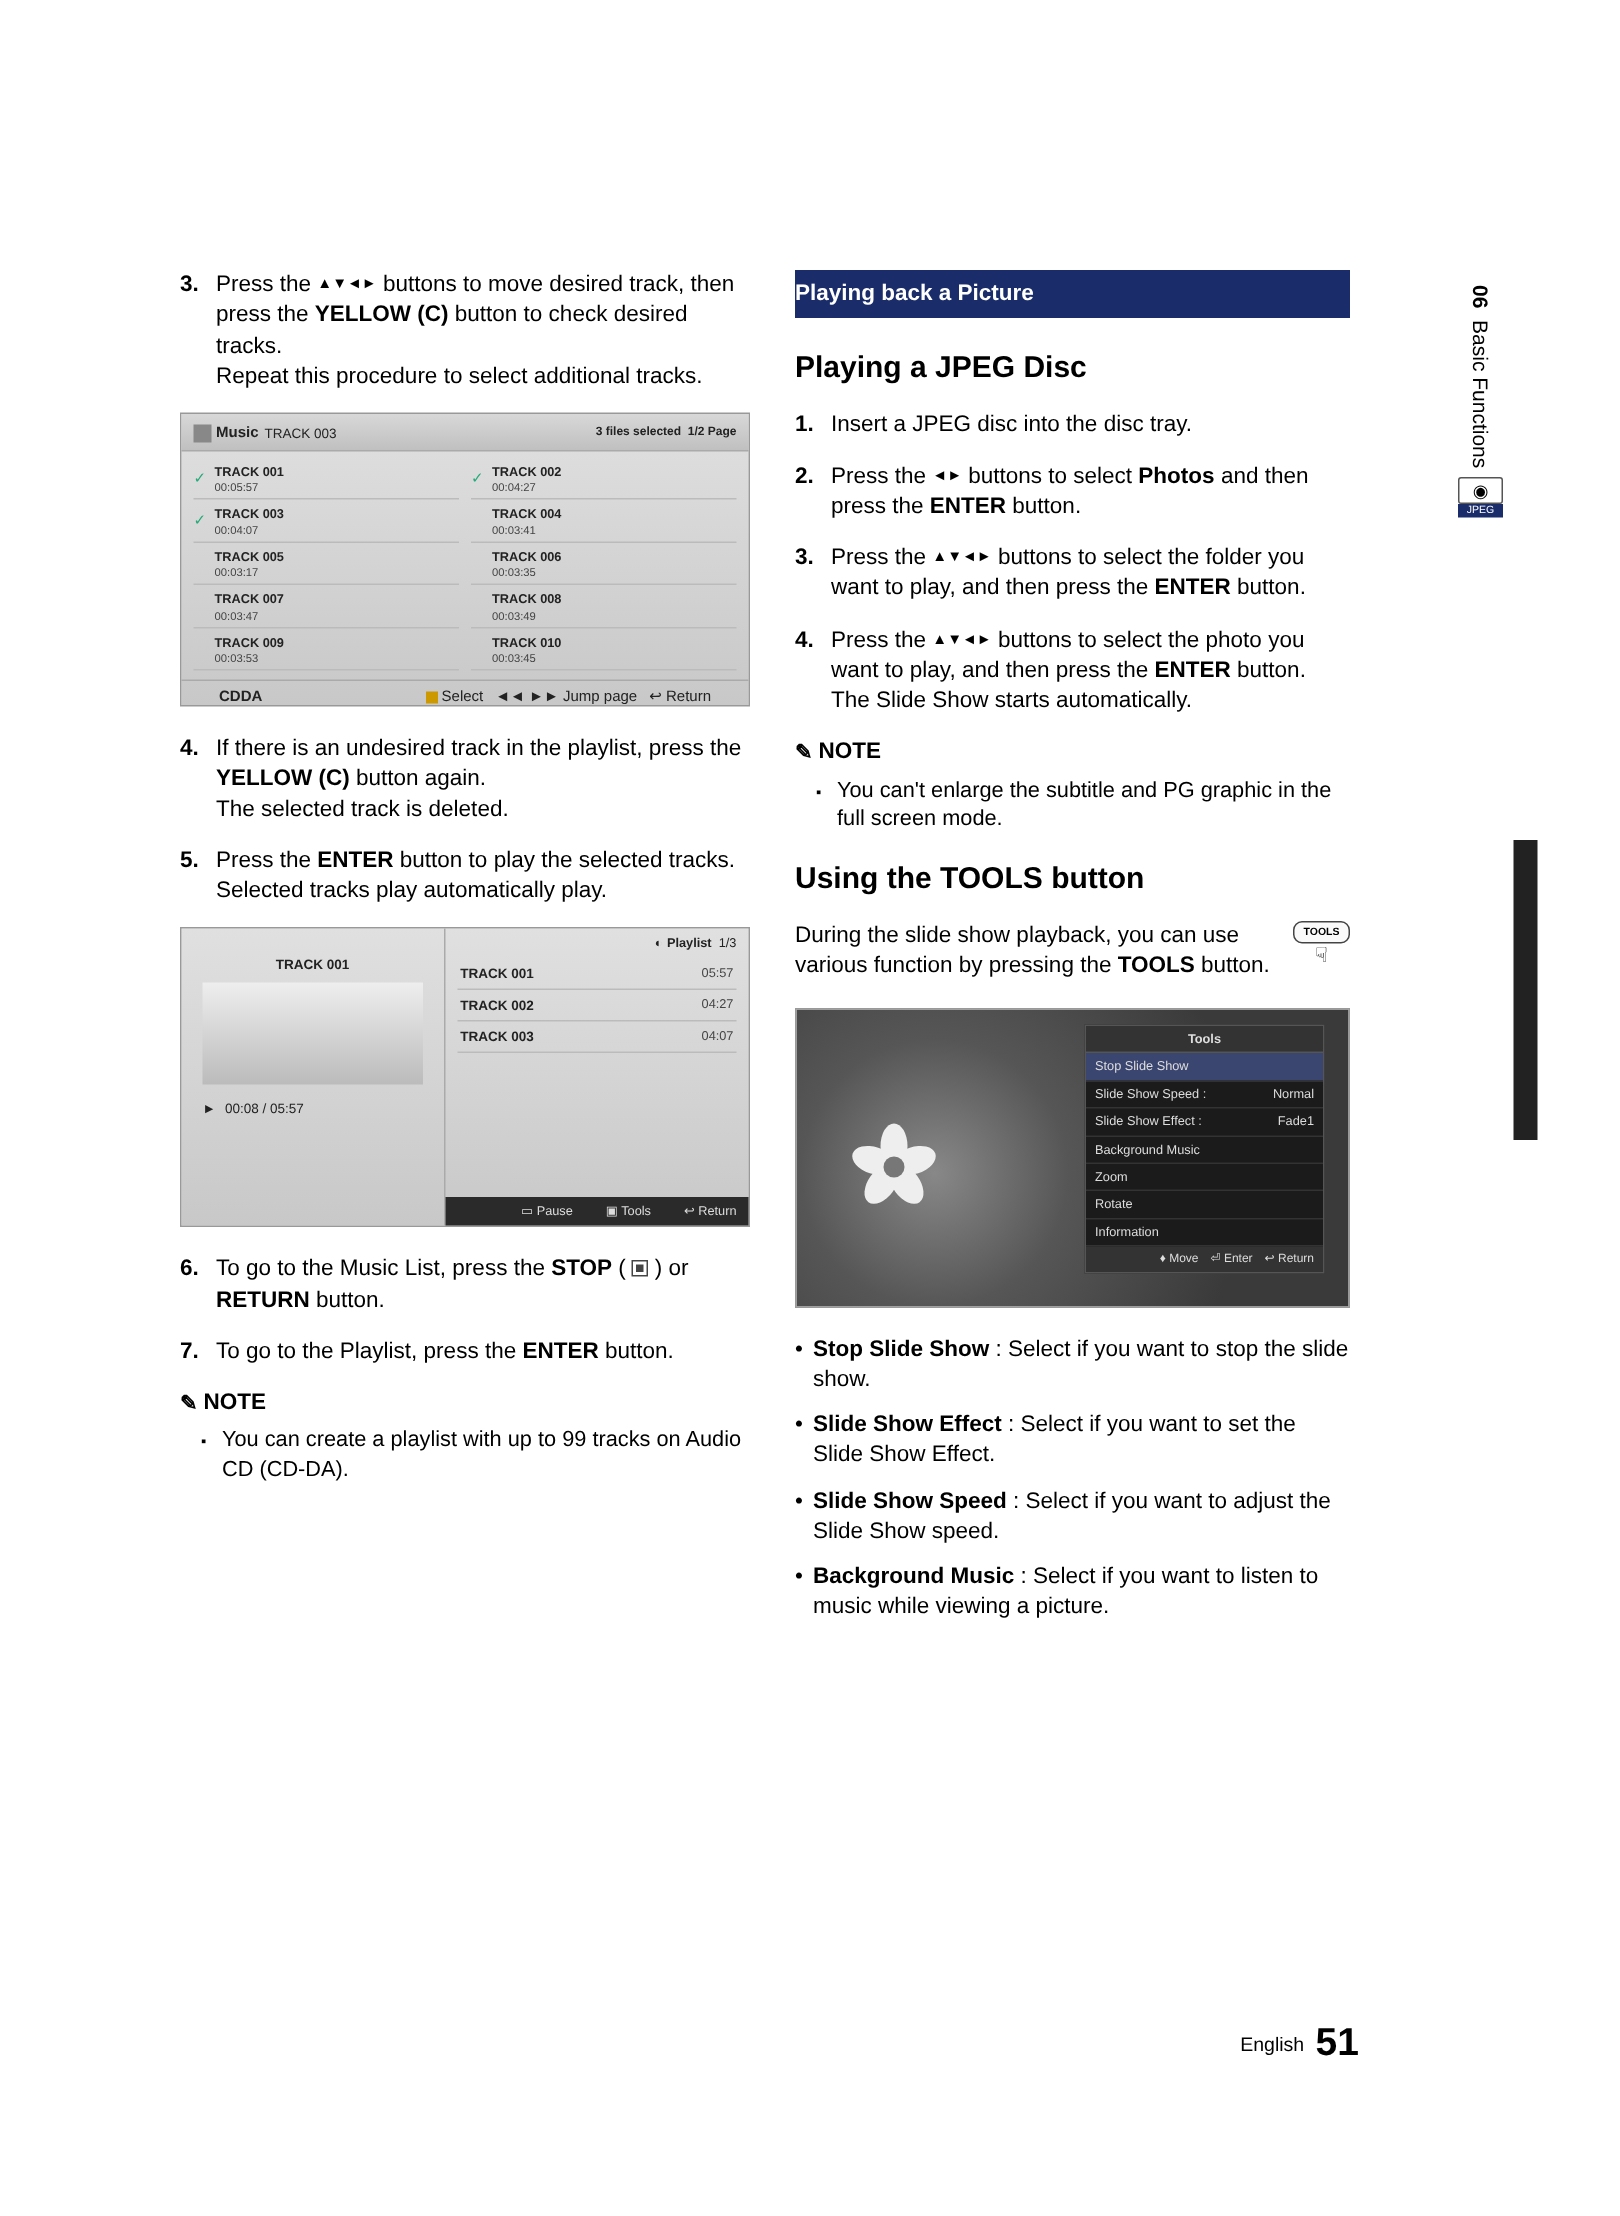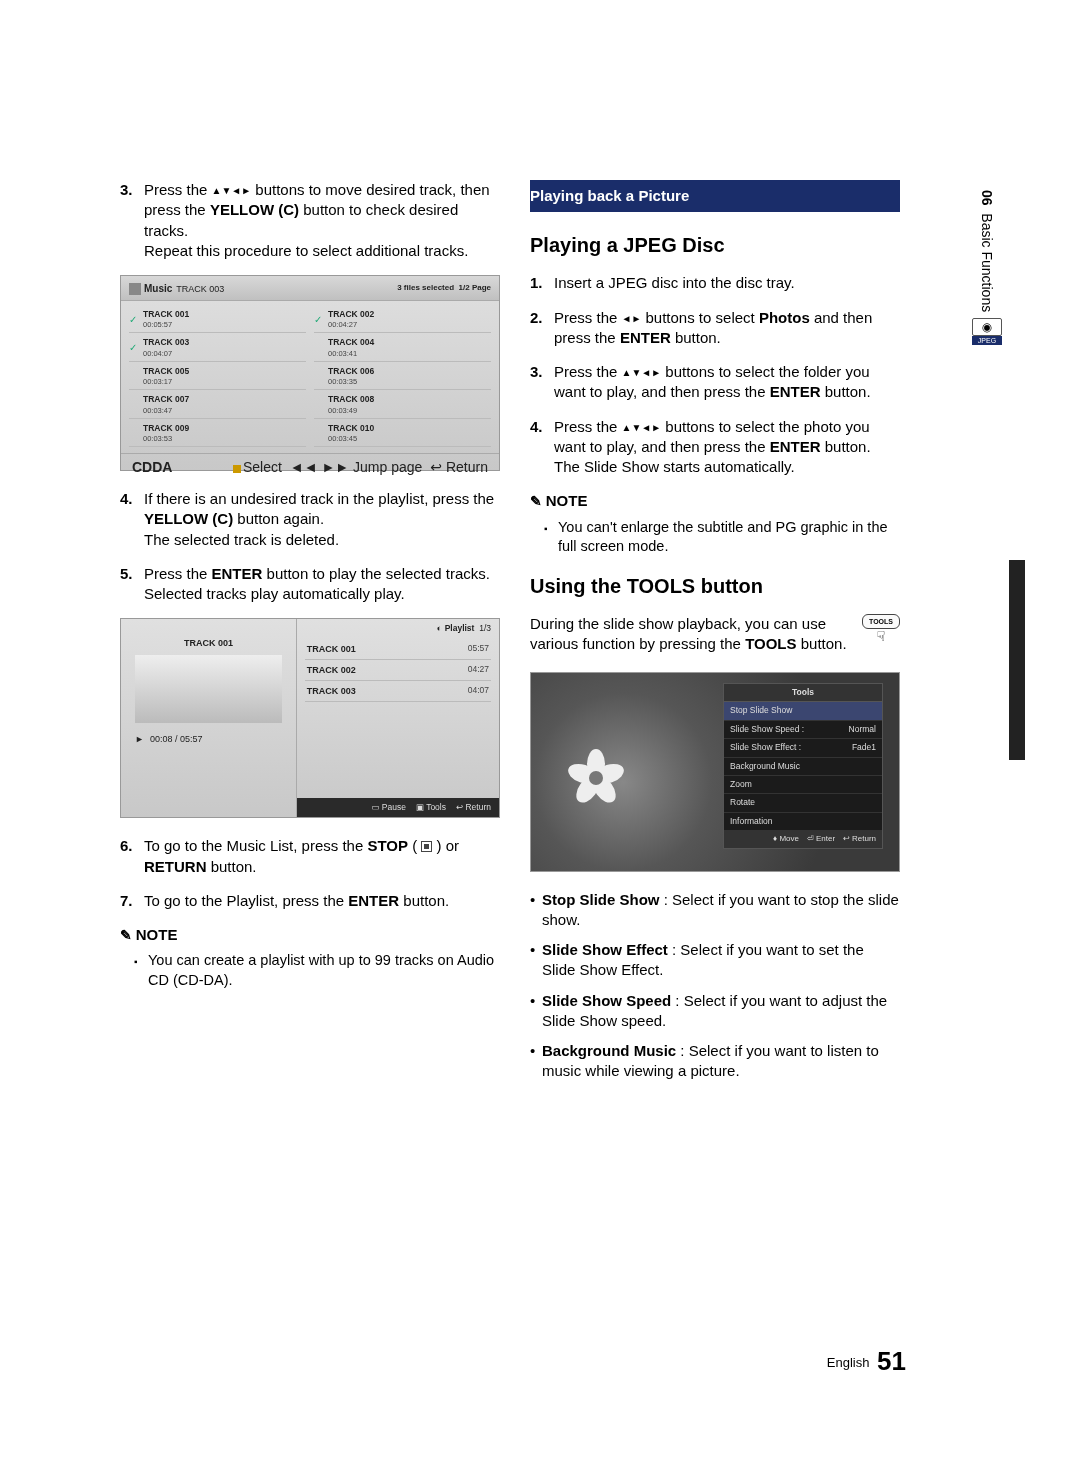--- a/index.html
+++ b/index.html
@@ -28,37 +28,37 @@
   .ss1-hdr { display: flex; padding: 6px 8px 4px 8px; background: linear-gradient(#d8d8d8,#c0c0c0); border-bottom: 1px solid #aaa; align-items: center; }
   .ss1-hdr .mtitle { font-weight: bold; font-size: 10px; }
   .ss1-hdr .crumb { font-size: 9px; margin-left: 4px; }
   .ss1-hdr .right { margin-left: auto; font-size: 8px; font-weight: bold; }
   .ss1-body { display: grid; grid-template-columns: 1fr 1fr; gap: 2px 8px; padding: 6px 8px; }
   .ss1-row { display: flex; border-bottom: 1px solid #bbb; padding: 2px 0; align-items: center; }
   .ss1-row .ck { width: 14px; color: #2a7; font-size: 10px; }
   .ss1-row .tinfo { flex: 1; }
   .ss1-row .tname { font-weight: bold; font-size: 8.5px; }
   .ss1-row .tdur { font-size: 7.5px; color: #444; }
-  .ss1-ftr { display: flex; padding: 4px 11px; font-size: 14px; gap: 10px; border-top: 1px solid #aaa; }
+  .ss1-ftr { display: flex; padding: 4px 25px; font-size: 10px; gap: 10px; border-top: 1px solid #aaa; }
   .ss1-ftr .src { font-weight: bold; }
   .ss1-ftr .r { margin-left: auto; display: flex; gap: 8px; align-items: center; }
   .ss1-ftr .cbtn { width: 8px; height: 8px; background: #c90; display: inline-block; margin-right: 2px; vertical-align: middle; }
   .ss2 { height: 200px; display: grid; grid-template-columns: 1fr 1.15fr; }
   .ss2-left { border-right: 1px solid #aaa; display: flex; flex-direction: column; }
   .ss2-title { text-align: center; font-weight: bold; padding: 18px 4px 6px 4px; font-size: 9px; }
   .ss2-art { margin: 0 14px; height: 68px; background: linear-gradient(#eee,#bbb); }
   .ss2-prog { padding: 10px 14px; font-size: 9px; display:flex; gap:6px; align-items:center;}
   .ss2-right { position: relative; }
   .ss2-phdr { text-align: right; padding: 4px 8px; font-size: 8.5px; }
   .ss2-phdr .pl { display: inline-flex; align-items: center; gap: 3px; }
   .ss2-plist { padding: 0 8px; }
   .ss2-pitem { border-bottom: 1px solid #bbb; padding: 4px 2px; display:flex; }
   .ss2-pitem .n { font-weight: bold; font-size: 9px; }
   .ss2-pitem .d { margin-left: auto; font-size: 8.5px; color:#444; }
-  .ss2-ftr { position: absolute; bottom: 0; left: 0; right: 0; background: #2a2a2a; color: #ddd; font-size: 8.5px; padding: 4px 8px; display: flex; gap: 10px; justify-content: flex-end; }
+  .ss2-ftr { position: absolute; bottom: 0; left: 0; right: 0; background: #2a2a2a; color: #ddd; font-size: 8.5px; padding: 4px 8px; display: flex; gap: 22px; justify-content: flex-end; }
   .tools-para { display: flex; gap: 8px; }
   .tools-key { flex-shrink:0; width:38px; height:44px; }
   .tools-key .cap { border: 1px solid #444; border-radius: 6px; font-size: 7px; text-align:center; padding:2px 0; font-weight:bold; background:#fafafa;}
   .tools-key .hand { font-size: 14px; text-align:center; line-height:1;}
   .ss3 { height: 200px; position: relative; overflow:hidden; background: radial-gradient(circle at 25% 55%, #888 0%, #565656 30%, #3a3a3a 70%); }
   .flower { position:absolute; left:40px; top:80px; width:50px; height:50px; }
   .flower .petal { position:absolute; width:18px; height:30px; background:#eee; border-radius:50%; left:16px; top:10px; }
   .flower .p1{ transform: rotate(0deg) translateY(-14px);} 
   .flower .p2{ transform: rotate(72deg) translateY(-14px);} 
   .flower .p3{ transform: rotate(144deg) translateY(-14px);} 

